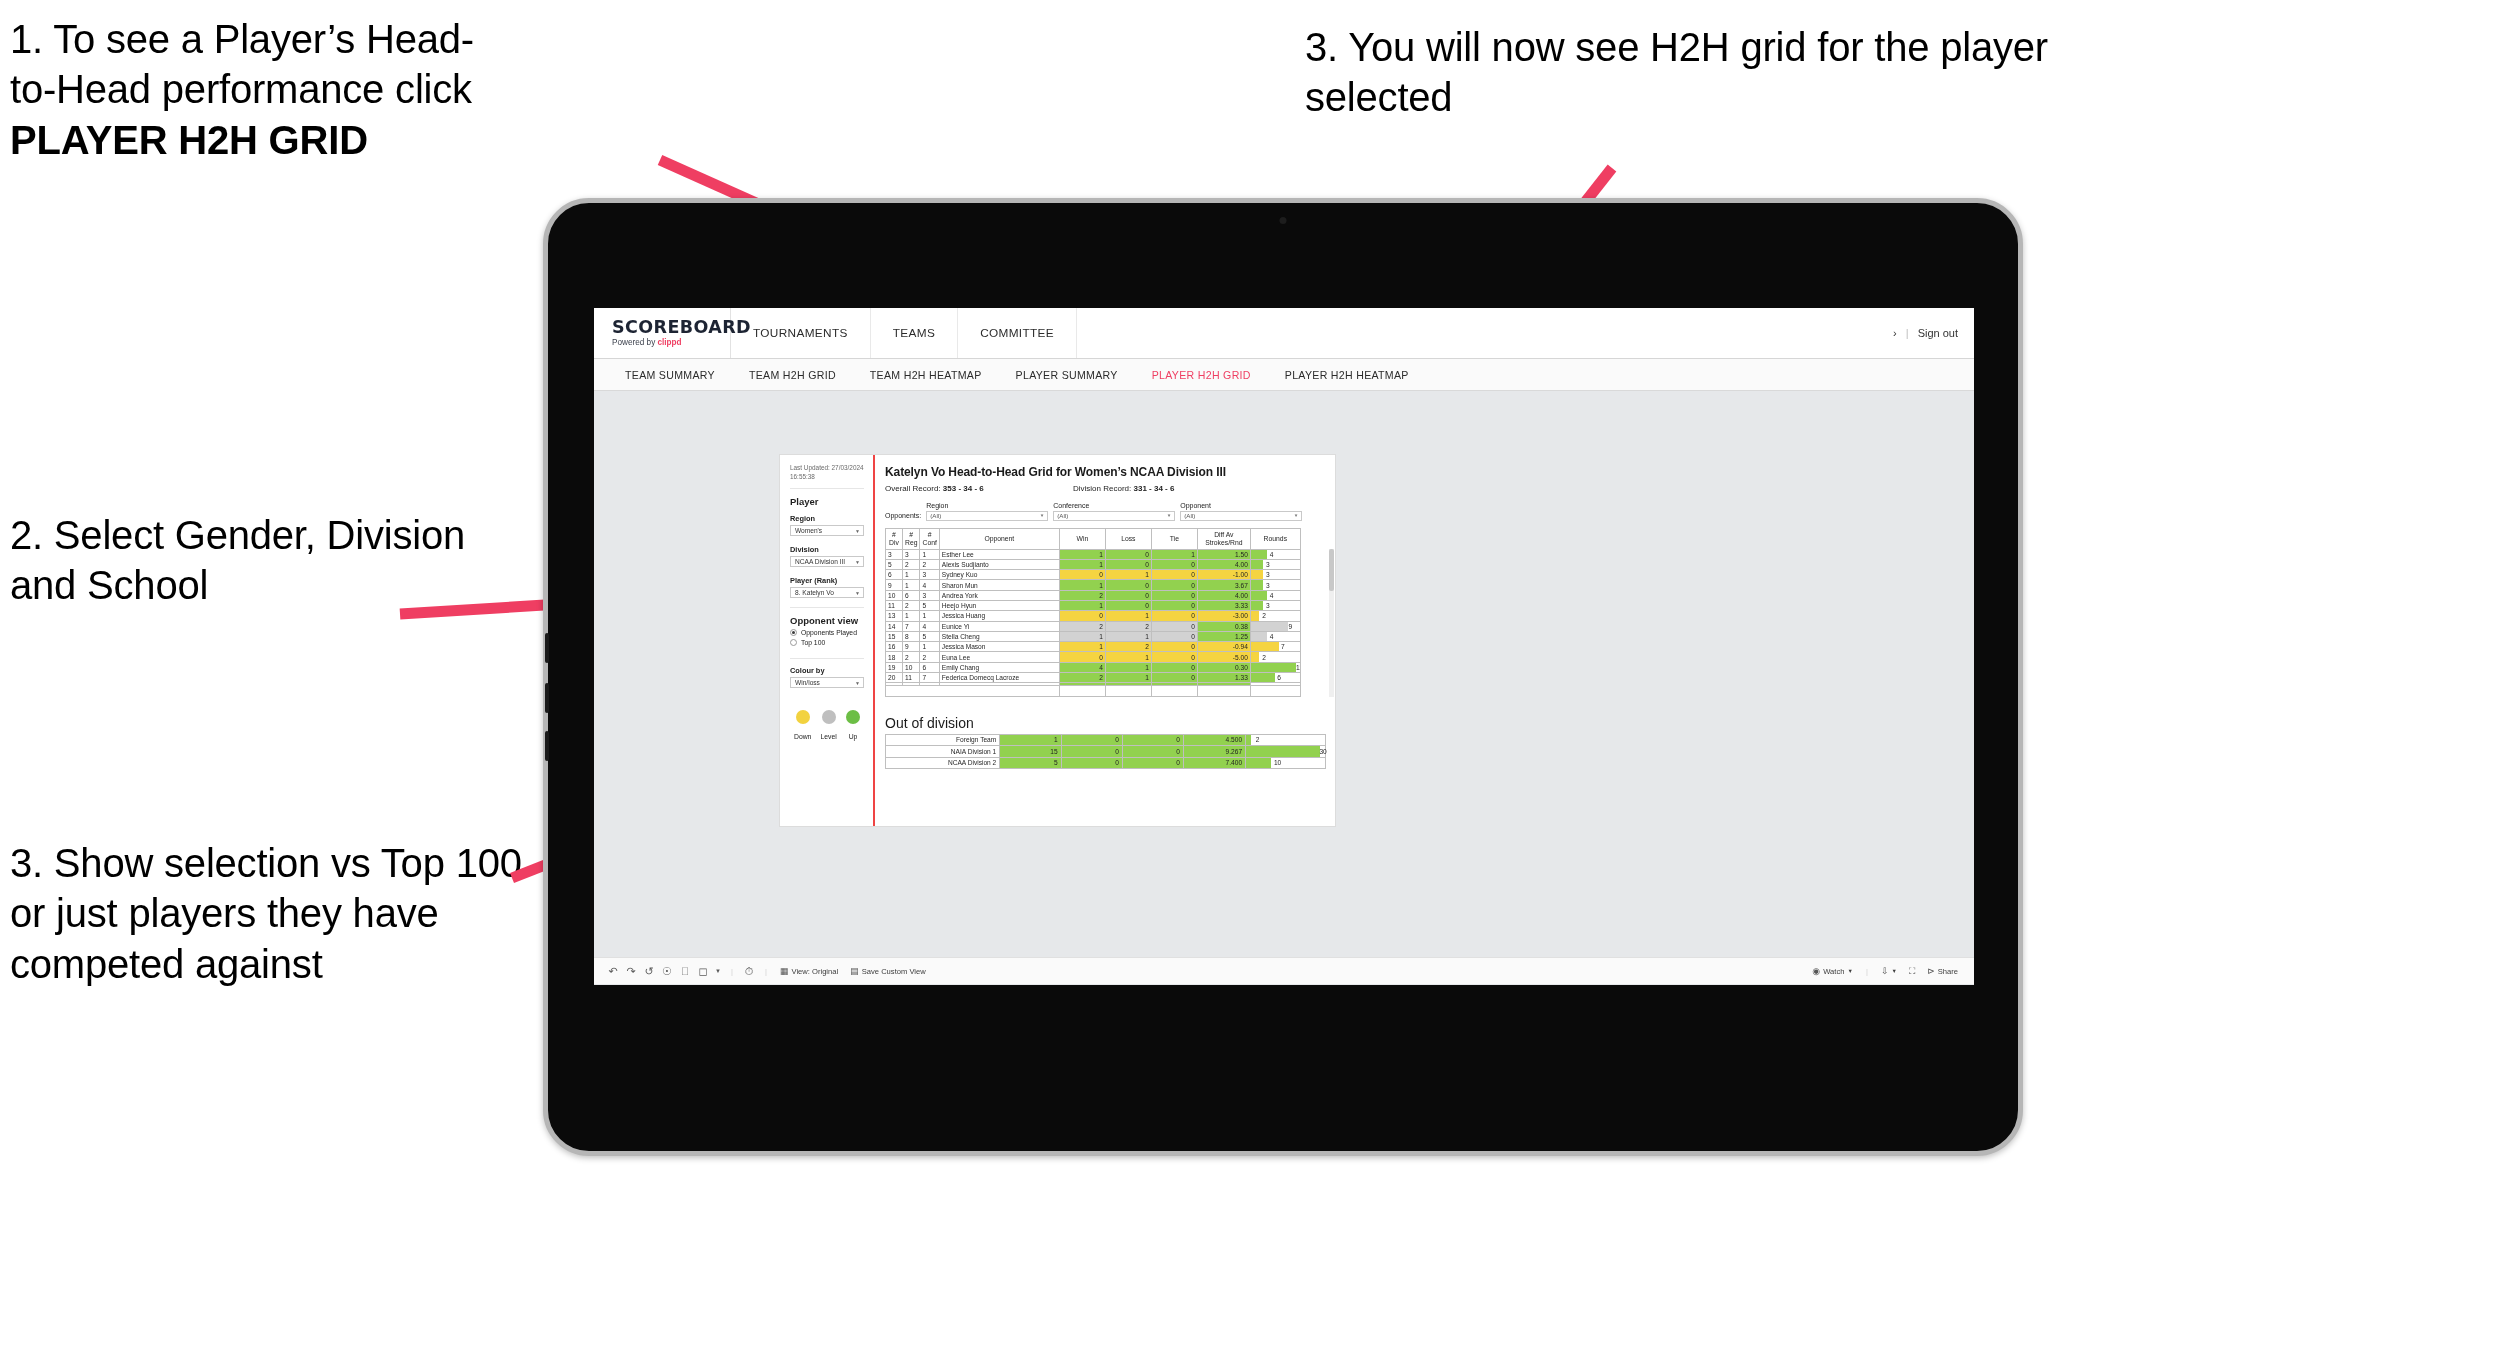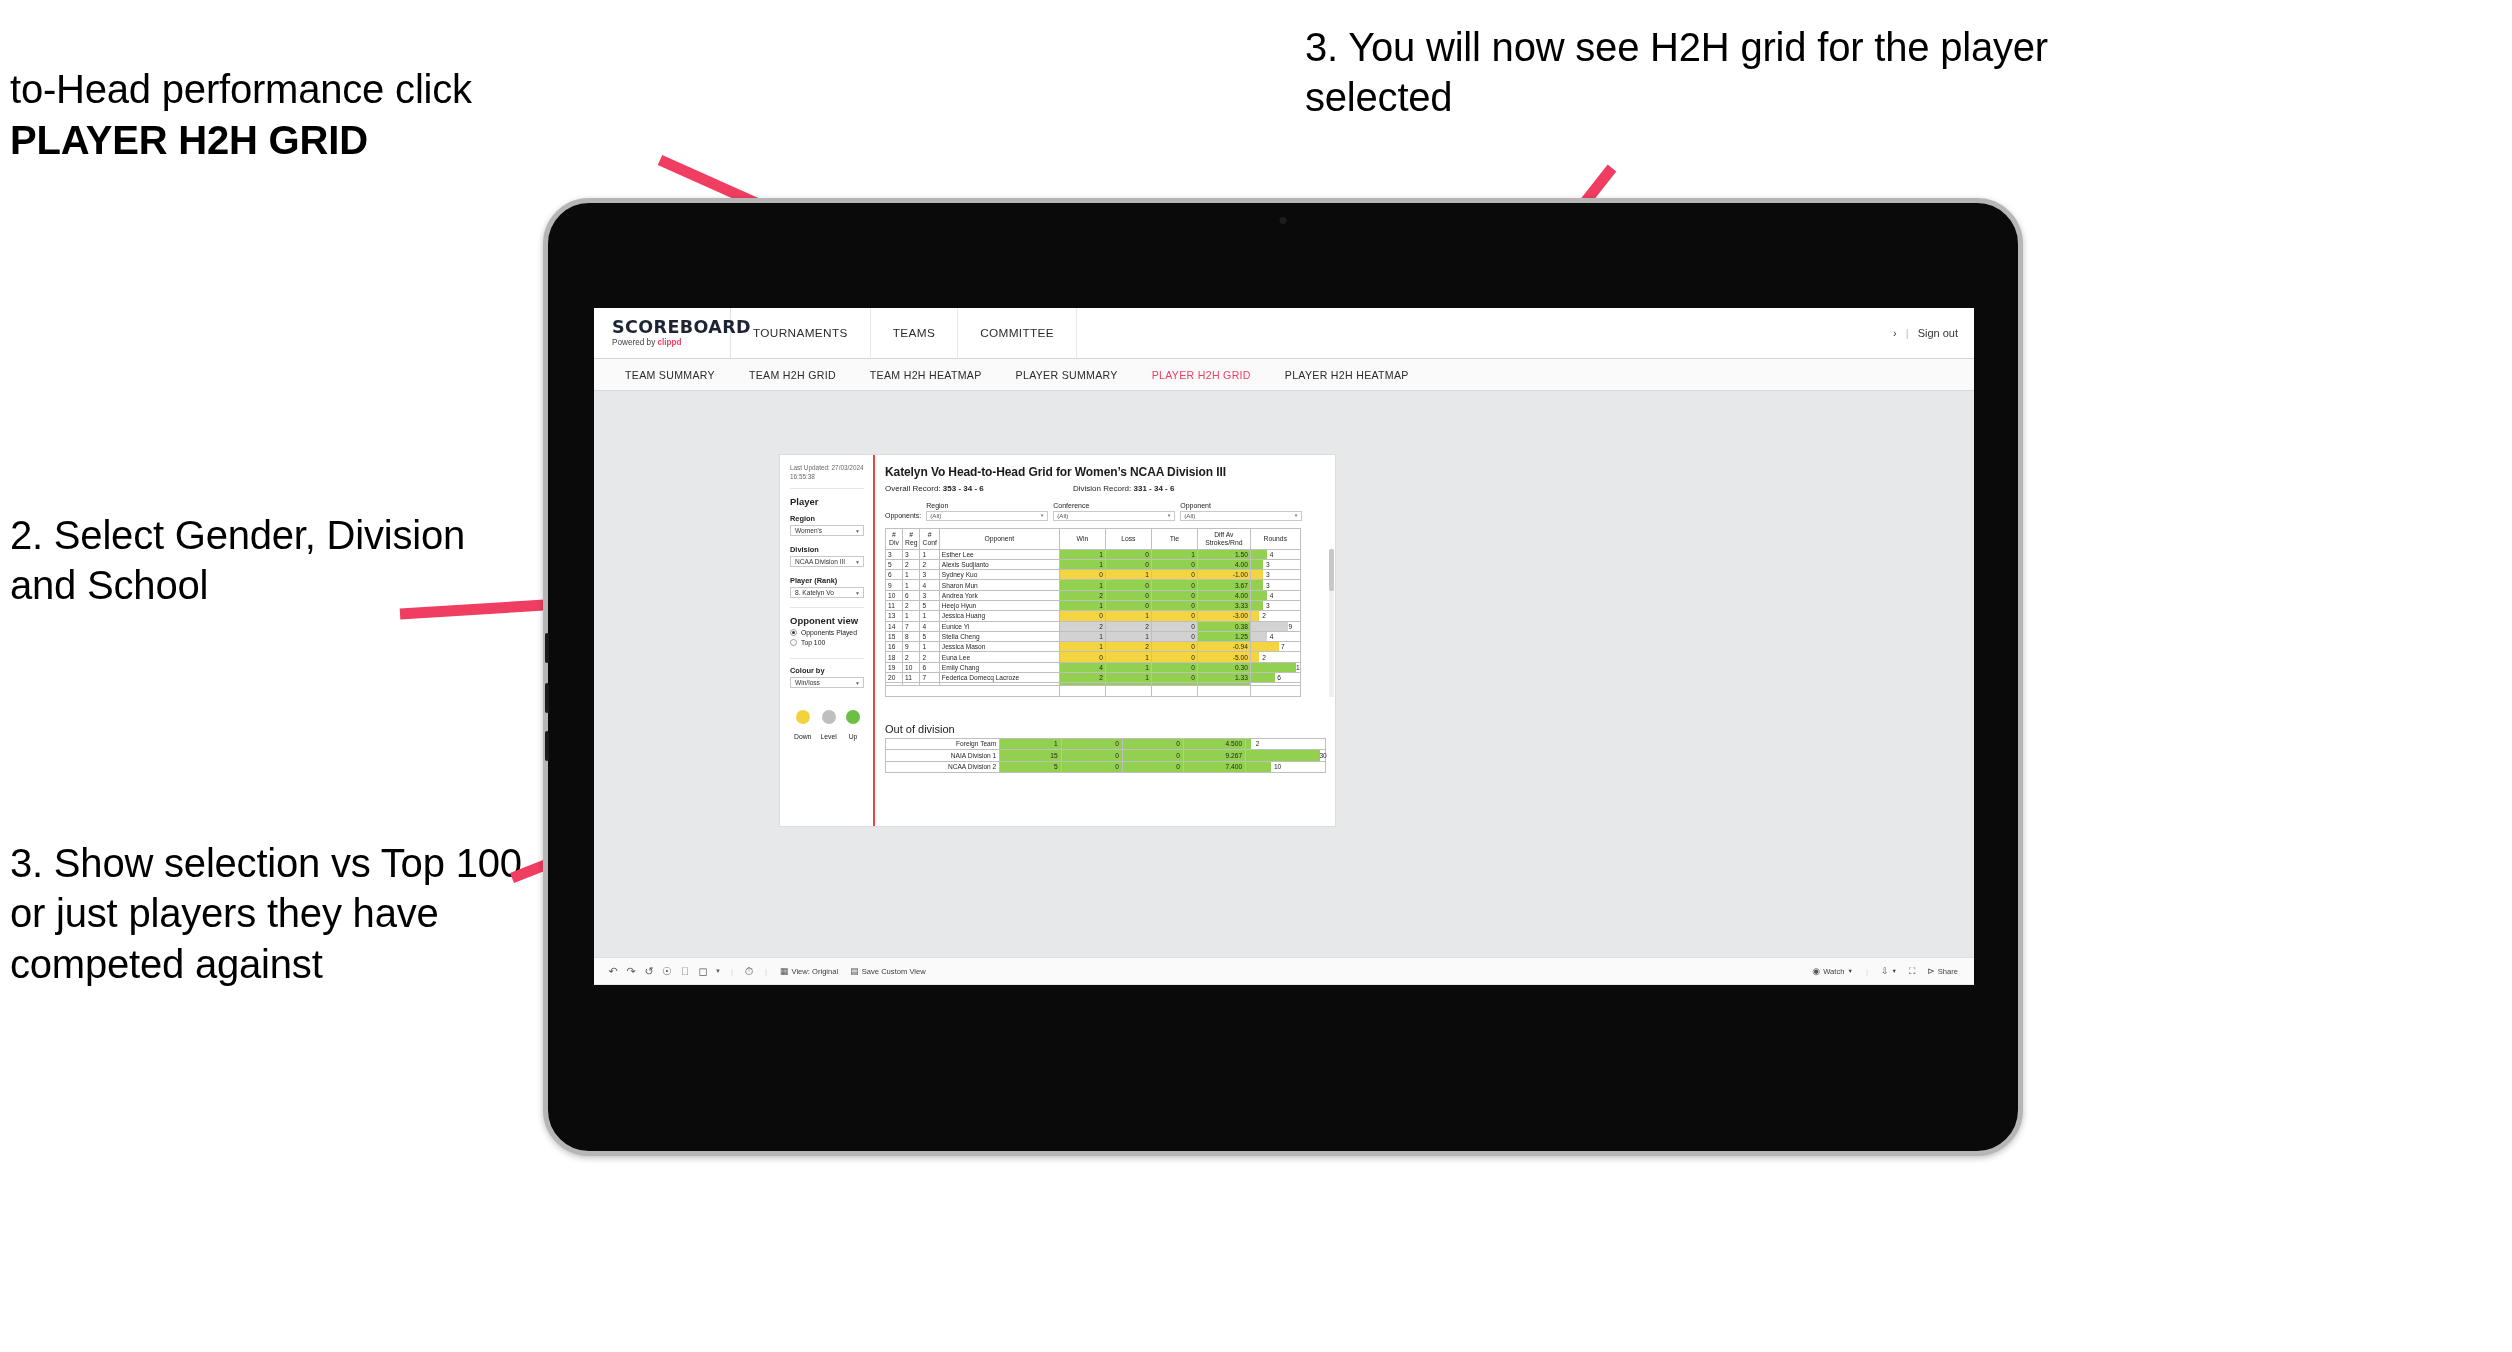--- a/index.html
+++ b/index.html
@@ -191,21 +191,21 @@
   .blankrow td { height: 26px; border-top: 1px solid #bfbfbf; }
 
   
   #grid-scroll {
     position: absolute; right: -8px; top: 21px; width: 5px; height: 148px;
     background: #efefef;
   }
   #grid-scroll .thumb { width: 5px; height: 42px; background: #c8c8c8; border-radius: 2px; }
 
   
-  #ood-title { margin-top: 26px; font-size: 11px; color: #1b1b1b; }
+  #ood-title { margin-top: 18px; font-size: 14px; color: #1b1b1b; }
   table.ood { border-collapse: collapse; table-layout: fixed; font-size: 6.6px; margin-top: 3px; }
   table.ood td { border: 1px solid #bfbfbf; height: 11.5px; padding: 0 3px; color: #1f1f1f; white-space: nowrap;}
   .ow-name { width: 120px; text-align: right; }
   .ow-a { width: 66px; text-align: right; }
   .ow-b { width: 66px; text-align: right; }
   .ow-c { width: 66px; text-align: right; }
   .ow-d { width: 66px; text-align: right; }
   .ow-e { width: 86px; }
 
   
@@ -220,21 +220,21 @@
   .tb-btn { display: flex; align-items: center; gap: 3px; padding: 0 6px; }
   .tb-btn .gi { font-size: 9px; color: #555; }
   .tb-spacer { flex: 1; }
 </style>
 </head>
 <body>
 
 <div id="root">
 
   <div class="annot" id="annot-1">
-    <br>
+    <span>1. To see a Player’s Head-</span><br>
     <span>to-Head performance click</span><br>
     <b>PLAYER H2H GRID</b>
   </div>
   <div class="annot" id="annot-2">2. Select Gender, Division and School</div>
   <div class="annot" id="annot-3">3. Show selection vs Top 100 or just players they have competed against</div>
   <div class="annot" id="annot-4">3. You will now see H2H grid for the player selected</div>
 
   <svg id="arrows" viewBox="0 0 2512 1352">
     <defs>
       <marker id="ah" markerWidth="6" markerHeight="6" refX="1.2" refY="3" orient="auto">

